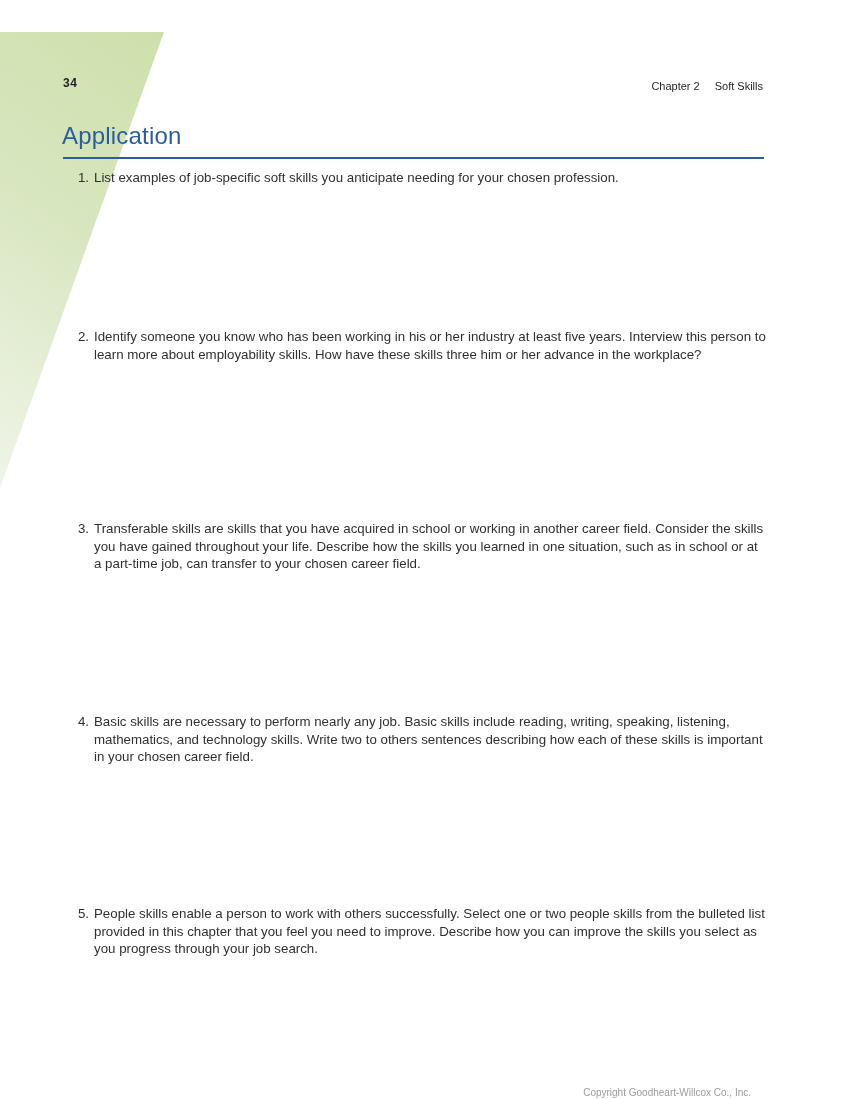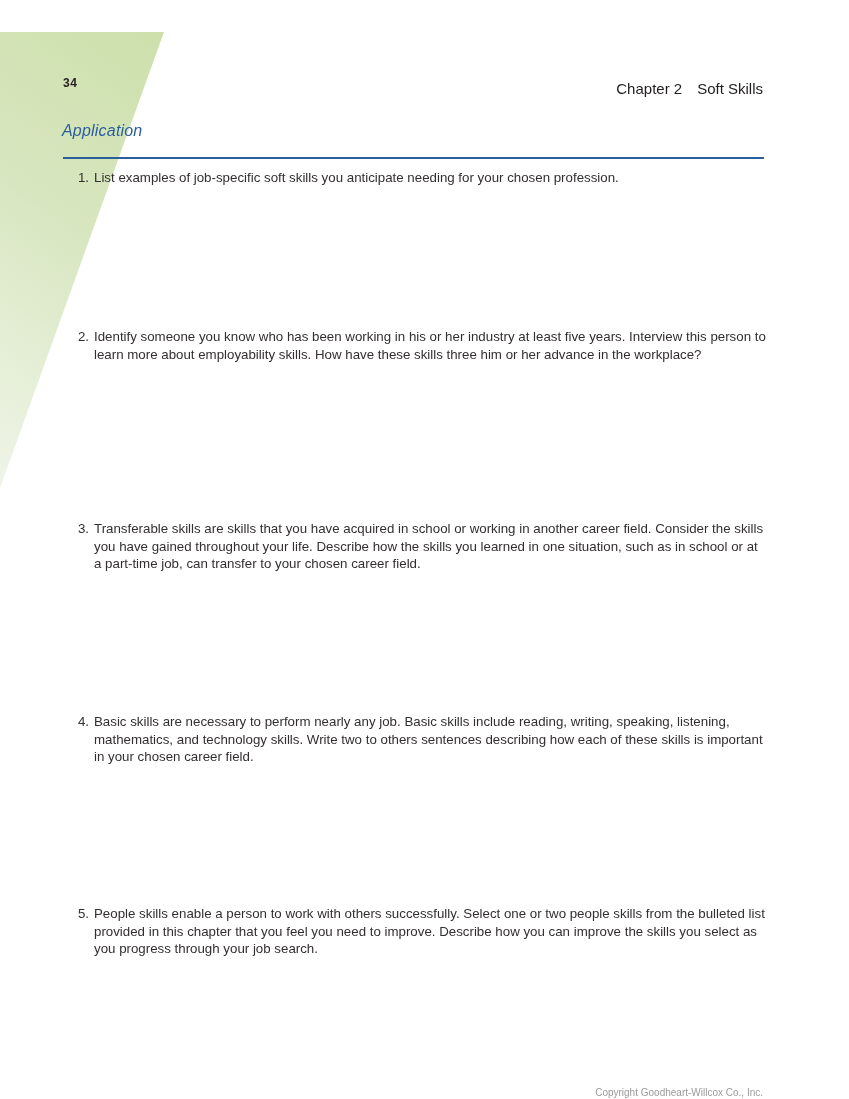--- a/index.html
+++ b/index.html
@@ -31,34 +31,33 @@
     font-size: 12px;
     font-weight: bold;
     color: #221e1f;
     letter-spacing: 0.5px;
   }
 
   .running-head {
     position: absolute;
     top: 48px;
     right: 86px;
-    font-size: 15px;
+    font-size: 11px;
     color: #221e1f;
     white-space: nowrap;
   }
   .running-head .section { margin-left: 15px; }
 
   .app-heading {
     position: absolute;
     left: 62px; top: 90px;
-    font-size: 16px;
+    font-size: 24px;
     font-weight: normal;
     color: #2b5f9c;
     letter-spacing: 0.2px;
-    font-style: italic;
   }
 
   .heading-rule {
     position: absolute;
     left: 63px; top: 125px;
     width: 701px;
     height: 2px;
     background: #2b5f9c;
   }
 
@@ -82,21 +81,21 @@
   }
   .q1 { top: 137px; }
   .q2 { top: 296px; }
   .q3 { top: 488px; }
   .q4 { top: 681px; }
   .q5 { top: 873px; }
 
   .footer-copyright {
     position: absolute;
     top: 1055px;
-    right: 86px;
+    right: 98px;
     font-size: 10px;
     color: #9b9b9b;
     white-space: nowrap;
   }
 </style>
 </head>
 <body>
 
 <div class="page">
 

